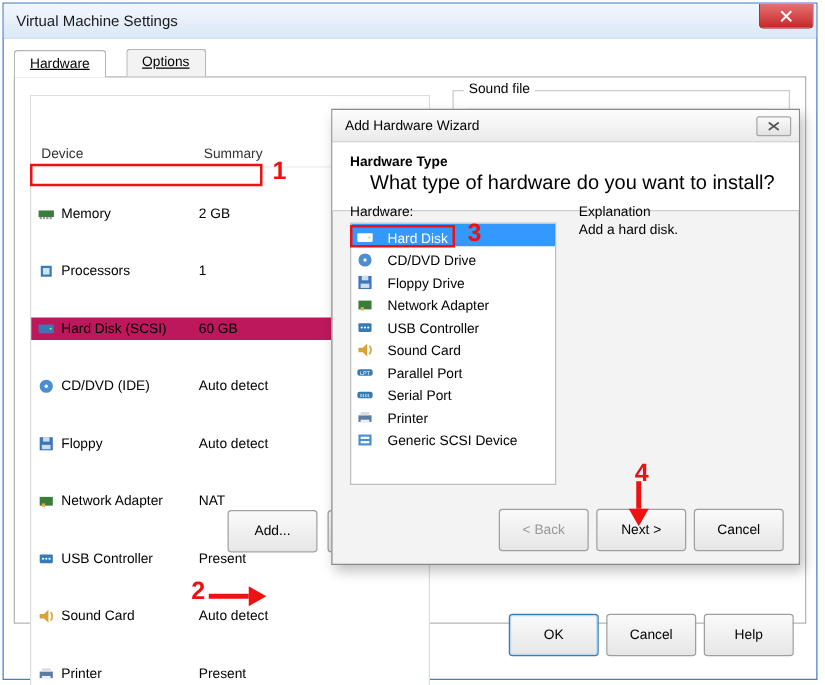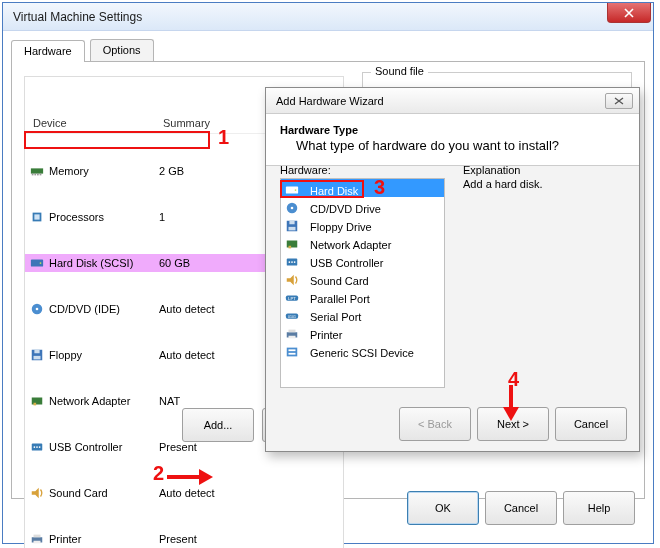--- a/index.html
+++ b/index.html
@@ -35,42 +35,43 @@
     display:flex; align-items:center; justify-content:center;
   }
   .outer-close svg { width:10px; height:10px; }
   
   .outer-body { position:absolute; left:8px; top:36px; right:8px; bottom:8px; }
   
   .tabs { display:flex; gap:0; height:22px; position:relative; z-index:2; }
   .tab {
     padding: 4px 12px 3px; background:#f3f3f3;
     border:1px solid #b5b5b5; border-bottom:none; border-radius:3px 3px 0 0;
-    margin-right:5px; cursor:default;
+    margin-right:16px; cursor:default;
     position:relative;
+    text-decoration:underline;
   }
   .tab.active { background:#fff; z-index:3; top:1px; padding-bottom:4px;}
   .tab-panel {
     position:absolute; left:0; right:0; top:22px; bottom:36px;
     border:1px solid #b5b5b5; background:#fff;
   }
   
   .dev-table {
     position:absolute; left:12px; top:14px; width:320px;
     border:1px solid #ddd; background:#fff;
   }
   .dev-th { display:flex; background:#fff; border-bottom:1px solid #eee; }
   .dev-th div { padding:4px 8px; color:#333;margin-top:36px; }
   .dev-th .c1 { width:130px; border-right:0px solid #eee; }
   .dev-rows { }
   .dev-row { display:flex; align-items:center; height:18px; padding-left:4px;margin-top:28px;}
   .dev-row .ic { width:16px; height:14px; margin-right:4px; display:flex; align-items:center; justify-content:center;}
   .dev-row .c1 { width:110px; }
   .dev-row .c2 { flex:1; }
-  .dev-row.sel { background:#f0abfc; }
+  .dev-row.sel { background:#be185d; }
   .red-box { position:absolute; border:2px solid #e11; }
   .anno { position:absolute; color:#e11; font-size:20px; font-weight:bold;}
   .arrow-svg { position:absolute; }
   
   .disk-file {
     position:absolute; left:350px; top:10px; width:270px; height:50px;
     border:1px solid #ccc;
   }
   .disk-file-lbl {
     position:absolute; top:-8px; left:8px; padding:0 4px; background:#fff;
@@ -104,21 +105,21 @@
   }
   .wiz-close {
     width:28px; height:16px; border:1px solid #a6a6a6; border-radius:2px;
     background:linear-gradient(#fafafa,#e2e2e2);
     display:flex;align-items:center;justify-content:center;
   }
   .wiz-head {
     background:#fff; border-bottom:1px solid #ccc; padding:10px 14px 12px;
   }
   .wiz-head h4 { margin:0 0 2px; font-size:11px; font-weight:bold; }
-  .wiz-head p { margin:0; padding-left:16px; font-size:13px; }
+  .wiz-head p { margin:0; padding-left:16px; font-size:16px; }
   .wiz-body {
     position:absolute; top:76px; left:14px; right:14px; bottom:44px;
     display:flex; gap:18px;
   }
   .hw-col { flex:0 0 165px; }
   .hw-label { margin-bottom:2px; }
   .hw-list {
     border:1px solid #bfbfbf; background:#fff; height:210px; overflow:hidden;
   }
   .hw-item { display:flex; align-items:flex-end; height:18px; padding-left:4px; gap:11px;}

